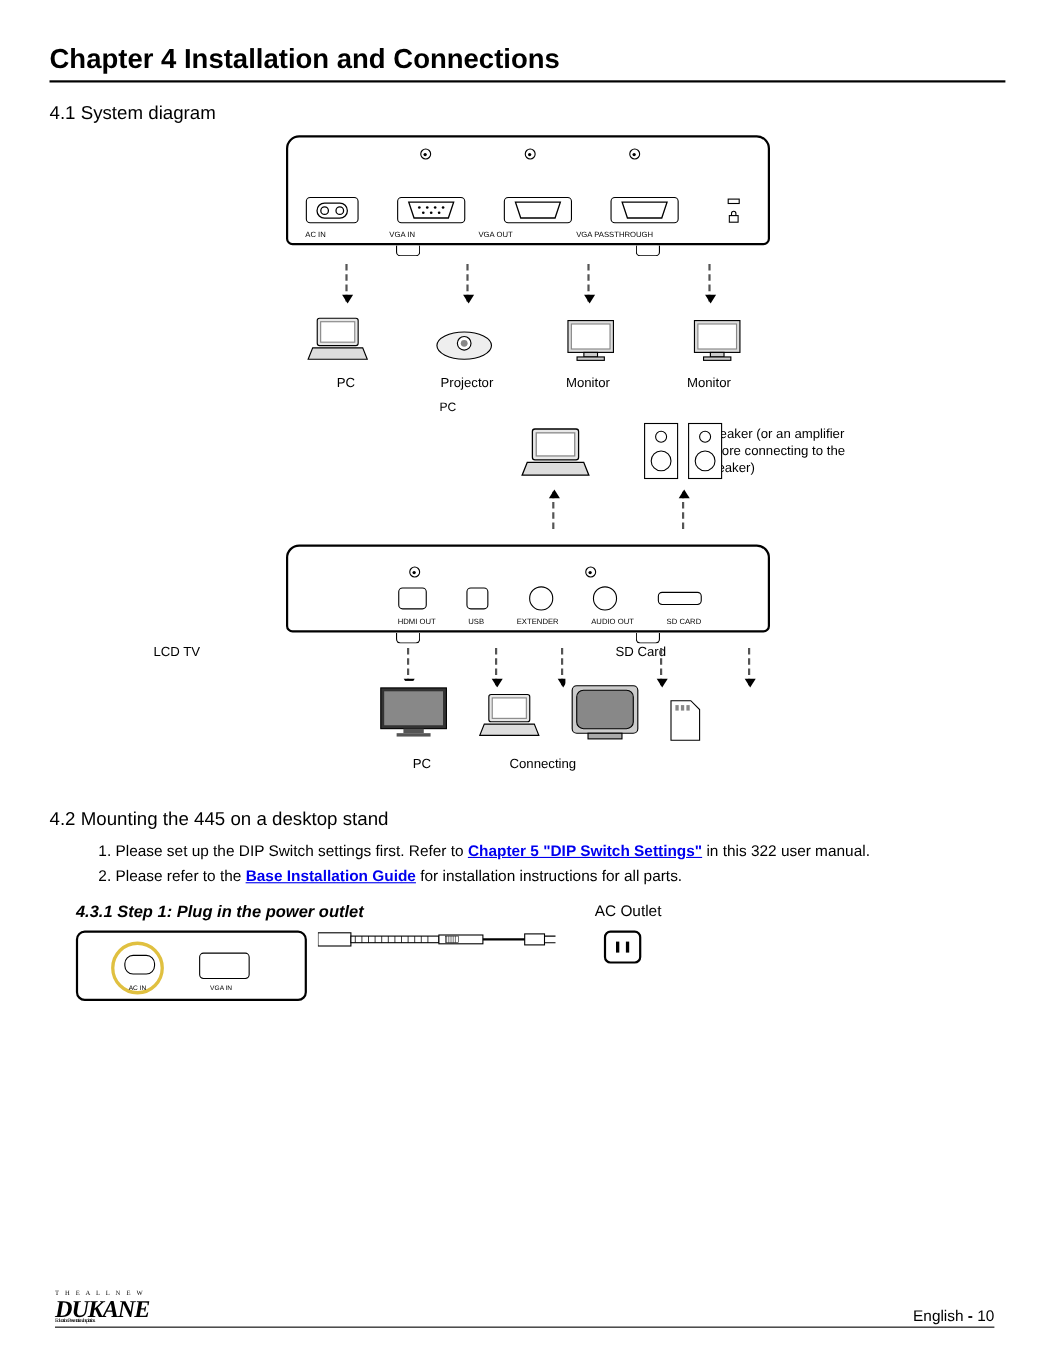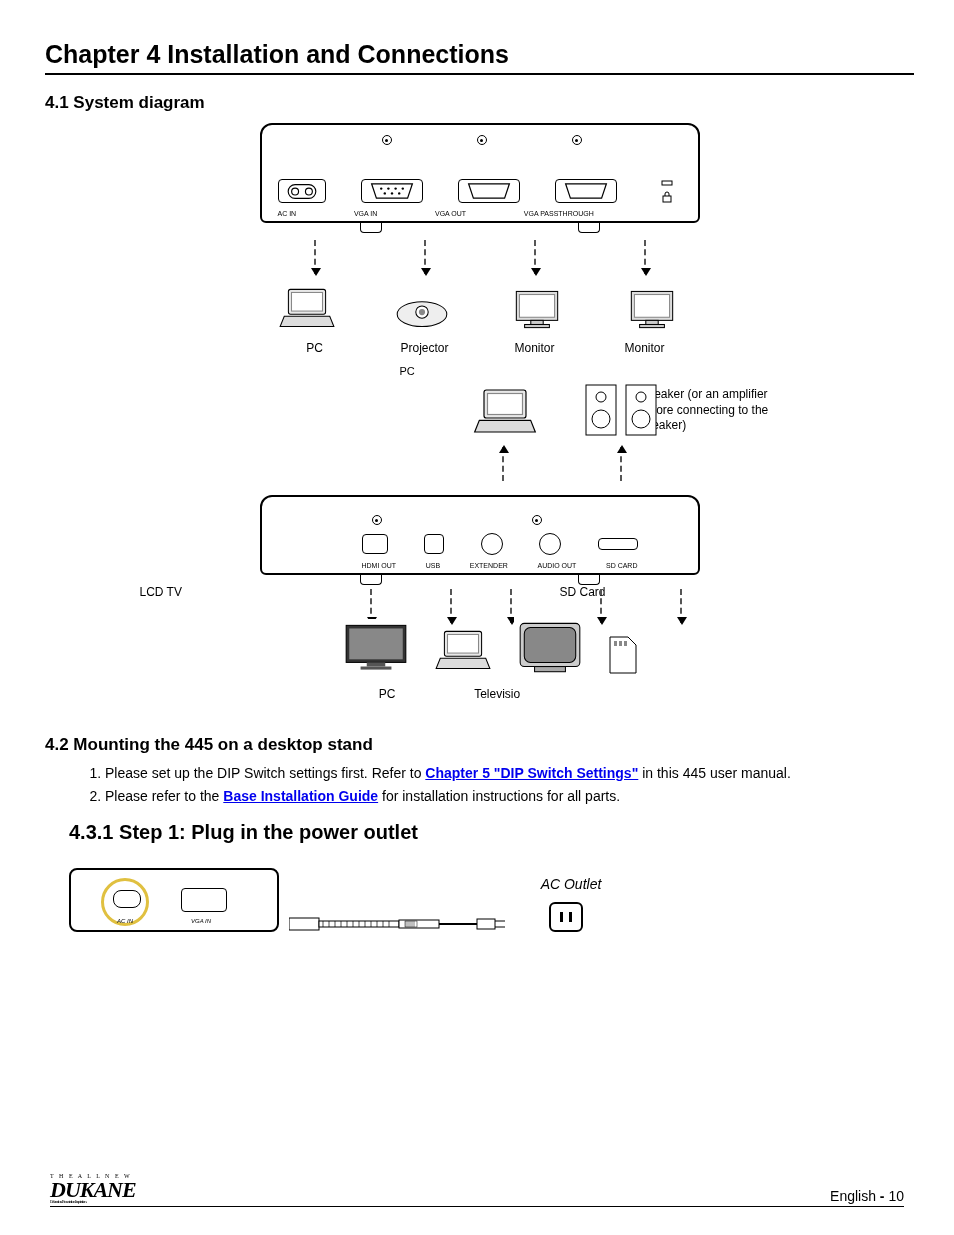--- a/index.html
+++ b/index.html
@@ -20,27 +20,28 @@
   }
   .chapter-title {
     font-size: 25px;
     font-weight: bold;
     border-bottom: 2.5px solid #000;
     padding-bottom: 4px;
     margin: 0 0 18px 0;
   }
   .section-title {
     font-size: 17px;
-    font-weight: bold;
+    font-weight: normal;
     margin: 10px 0 8px 0;
   }
   .subsection-title {
-    font-size: 20px;
+    font-size: 15px;
     font-weight: bold;
     margin: 6px 0 6px 24px;
+    font-style: italic;
   }
   ol.steps {
     margin: 4px 0 14px 60px;
     padding: 0;
     font-size: 14px;
     line-height: 1.5;
   }
   ol.steps li { margin-bottom: 2px; }
   a.doclink { color: #0000ee; font-weight: bold; text-decoration: underline; }
   .note-line {
@@ -179,24 +180,23 @@
 
   .device-mid .device-back { height: 80px; width: 440px; }
   .device-mid .port-label-row2 {
     position: absolute; bottom: 4px; left: 100px; right: 60px;
     display: flex; justify-content: space-between; font-size: 7px;
   }
 
   
   .plug-row {
     position: relative;
-    display: flex; align-items: flex-end;
+    display: flex; align-items: flex-start;
     margin: 8px 0 2px 24px;
     height: 80px;
-    font-style: italic;
   }
   .plug-row .panel {
     width: 210px; height: 64px;
     border: 2px solid #000; border-radius: 8px;
     position: relative; background: #fff;
   }
   .plug-row .highlight {
     position: absolute; top: 8px; left: 30px;
     width: 48px; height: 48px;
     border: 3px solid #e0c040; border-radius: 50%;
@@ -444,28 +444,28 @@
             <path d="M4 4 h18 l8 8 v28 h-26 z" fill="#fff" stroke="#000"></path>
             <rect x="8" y="8" width="3" height="5" fill="#888"></rect>
             <rect x="13" y="8" width="3" height="5" fill="#888"></rect>
             <rect x="18" y="8" width="3" height="5" fill="#888"></rect>
           </svg>
       </div>
     </div>
 
     <div class="bottom-labels">
       <span>PC</span>
-      <span>Televisio</span>
+      <span>Connecting</span>
     </div>
   </div>
 
   <h2 class="section-title">4.2 Mounting the 445 on a desktop stand</h2>
   <ol class="steps">
     <li>
-      <span>Please set up the DIP Switch settings first. Refer to </span><a href="#" class="doclink">Chapter 5 "DIP Switch Settings"</a><span> in this 445 user manual.</span>
+      <span>Please set up the DIP Switch settings first. Refer to </span><a href="#" class="doclink">Chapter 5 "DIP Switch Settings"</a><span> in this 322 user manual.</span>
     </li>
     <li>
       <span>Please refer to the </span><a href="#" class="doclink">Base Installation Guide</a><span> for installation instructions for all parts.</span>
     </li>
   </ol>
 
   <h3 class="subsection-title">4.3.1 Step 1: Plug in the power outlet</h3>
 
   <div class="plug-row">
     <div class="panel">

